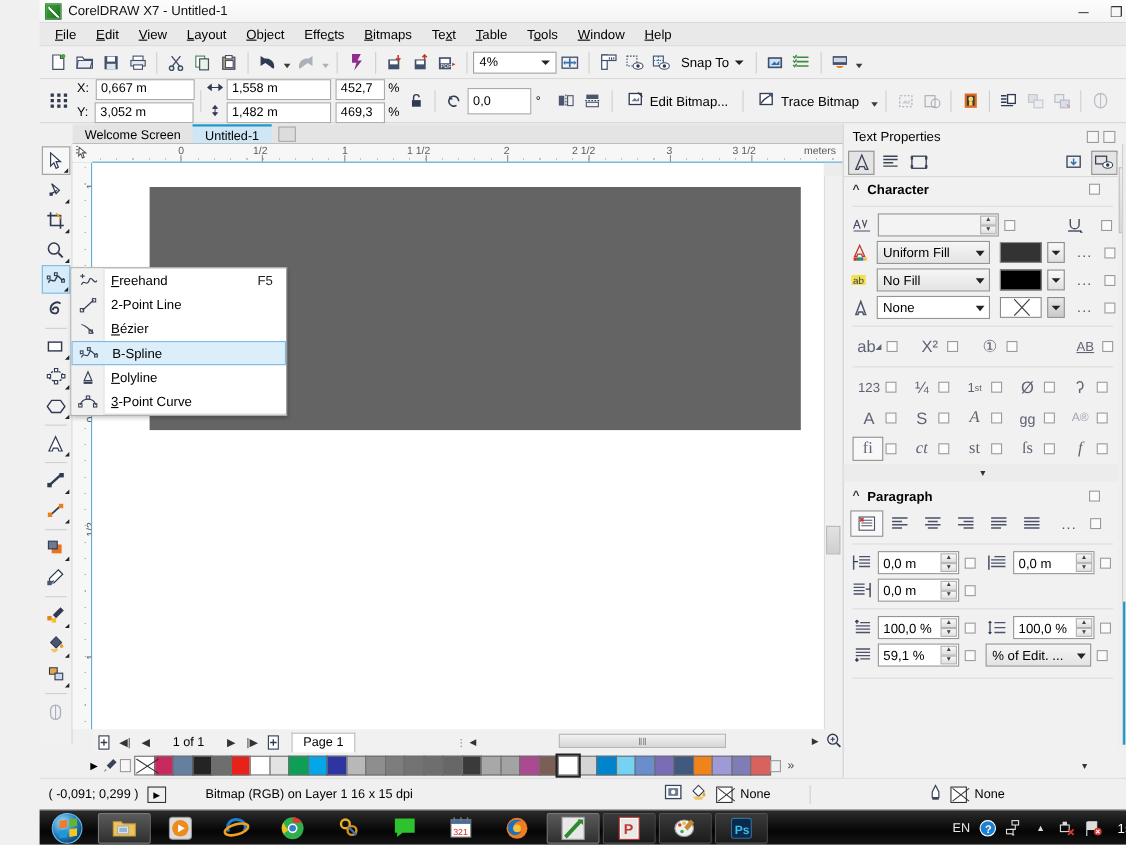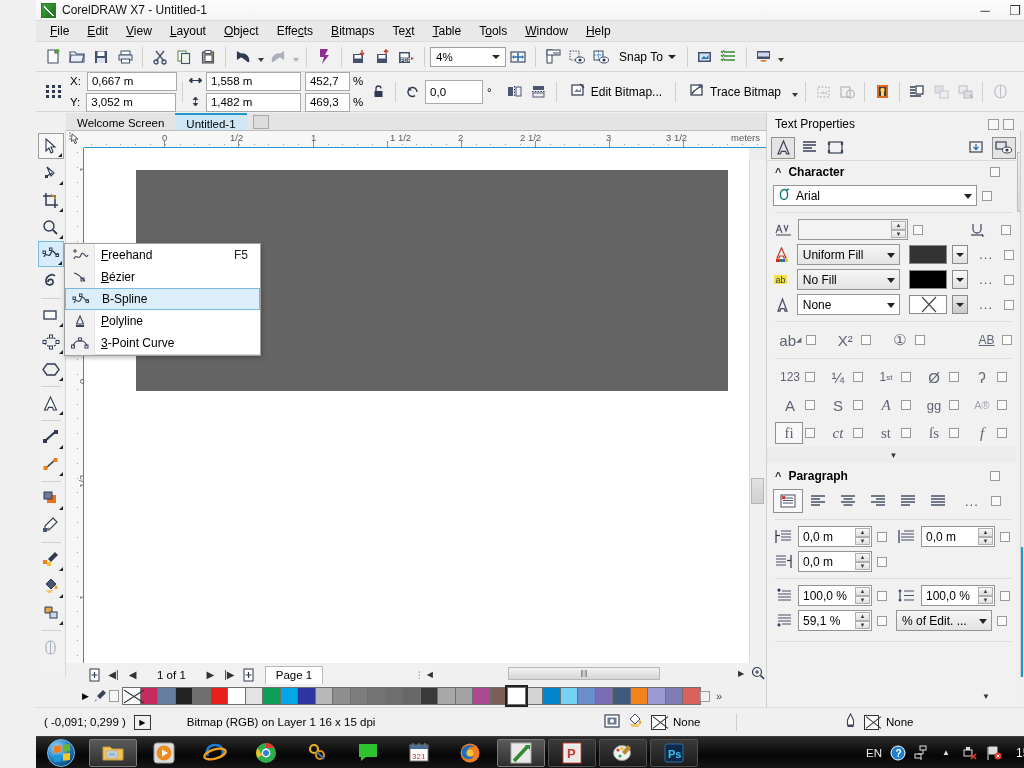--- a/index.html
+++ b/index.html
@@ -717,21 +717,21 @@
           <rect x="4" y="2" width="9" height="13" rx="4.5" fill="none" stroke="#6d7a93" stroke-width="1.2"></rect>
           <path d="M8.5 2v13" stroke="#6d7a93"></path>
         </svg>
     </div>
   </div>
 
   <div class="hruler">
     <div class="rlab" style="left:96px;top:1px">0</div>
     <div class="rlab" style="left:164px;top:1px">1/2</div>
     <div class="rlab" style="left:245px;top:1px">1</div>
-    <div class="rlab" style="left:324px;top:1px">1 1/2</div>
+    <div class="rlab" style="left:304px;top:1px">1 1/2</div>
     <div class="rlab" style="left:392px;top:1px">2</div>
     <div class="rlab" style="left:454px;top:1px">2 1/2</div>
     <div class="rlab" style="left:540px;top:1px">3</div>
     <div class="rlab" style="left:600px;top:1px">3 1/2</div>
     <div class="rlab" style="left:665px;top:1px">meters</div>
     <div class="rtick" style="left:98px;top:10px;width:1px;height:7px"></div>
     <div class="rtick" style="left:172px;top:10px;width:1px;height:7px"></div>
     <div class="rtick" style="left:247px;top:10px;width:1px;height:7px"></div>
     <div class="rtick" style="left:321px;top:10px;width:1px;height:7px"></div>
     <div class="rtick" style="left:395px;top:10px;width:1px;height:7px"></div>
@@ -930,33 +930,20 @@
         </div>
       </div>
     </div>
 
     <div class="section">
       <span class="chev">^</span>
       <span>Character</span>
       <span class="chk" style="margin-left:auto;margin-right:12px"></span>
     </div>
 
-    <div class="ctrlrow">
-      <div class="combo" style="width:204px">
-        <span style="margin-right:5px;color:#2a7a7a">
-          <svg width="12" height="13" viewBox="0 0 12 13">
-              <ellipse cx="5" cy="6.5" rx="3.6" ry="5" fill="none" stroke="#117a6e" stroke-width="1.4"></ellipse>
-              <path d="M7 2.5L10 1" stroke="#117a6e" stroke-width="1.4"></path>
-            </svg>
-        </span>
-        <span>Arial</span>
-        <span class="arr"></span>
-      </div>
-      <span class="chk"></span>
-    </div>
 
 
     <div class="hr"></div>
 
     <div class="ctrlrow">
       <span style="width:20px;display:flex;justify-content:center;color:#4a5168">
         <svg width="17" height="14" viewBox="0 0 17 14">
             <path d="M4 2L1 10M4 2l3 8M2 7h4" stroke="#4a5168" stroke-width="1.1" fill="none"></path>
             <path d="M9 2l2 6 2-6" stroke="#4a5168" stroke-width="1.1" fill="none"></path>
             <path d="M1 12h15" stroke="#4a5168" stroke-width="1.1"></path>
@@ -1364,20 +1351,31 @@
       <span class="flyicon">
         <svg width="17" height="15" viewBox="0 0 17 15">
             <path d="M2 11c2-6 5 2 7-4s5 5 7 0" fill="none" stroke="#3a4258" stroke-width="1.1"></path>
             <path d="M3 1v4M1 3h4" stroke="#3a4258" stroke-width="1"></path>
           </svg>
       </span>
       <span class="flylabel"><u>F</u>reehand</span>
       <span class="flyshort">F5</span>
     </div>
 
+    <div class="flyitem">
+      <span class="flyicon">
+        <svg width="16" height="15" viewBox="0 0 16 15">
+            <path d="M3 12L13 3" stroke="#3a4258" stroke-width="1.2"></path>
+            <rect x="1" y="10.5" width="3" height="3" fill="none" stroke="#3a4258"></rect>
+            <rect x="12" y="1.5" width="3" height="3" fill="none" stroke="#3a4258"></rect>
+          </svg>
+      </span>
+      <span class="flylabel">2-Point Line</span>
+      <span class="flyshort"></span>
+    </div>
 
     <div class="flyitem">
       <span class="flyicon">
         <svg width="16" height="15" viewBox="0 0 16 15">
             <path d="M2 3c5 1 7 5 11 8" stroke="#3a4258" stroke-width="1.1" fill="none"></path>
             <rect x="9" y="8" width="3" height="3" fill="none" stroke="#3a4258"></rect>
           </svg>
       </span>
       <span class="flylabel"><u>B</u>ézier</span>
       <span class="flyshort"></span>

